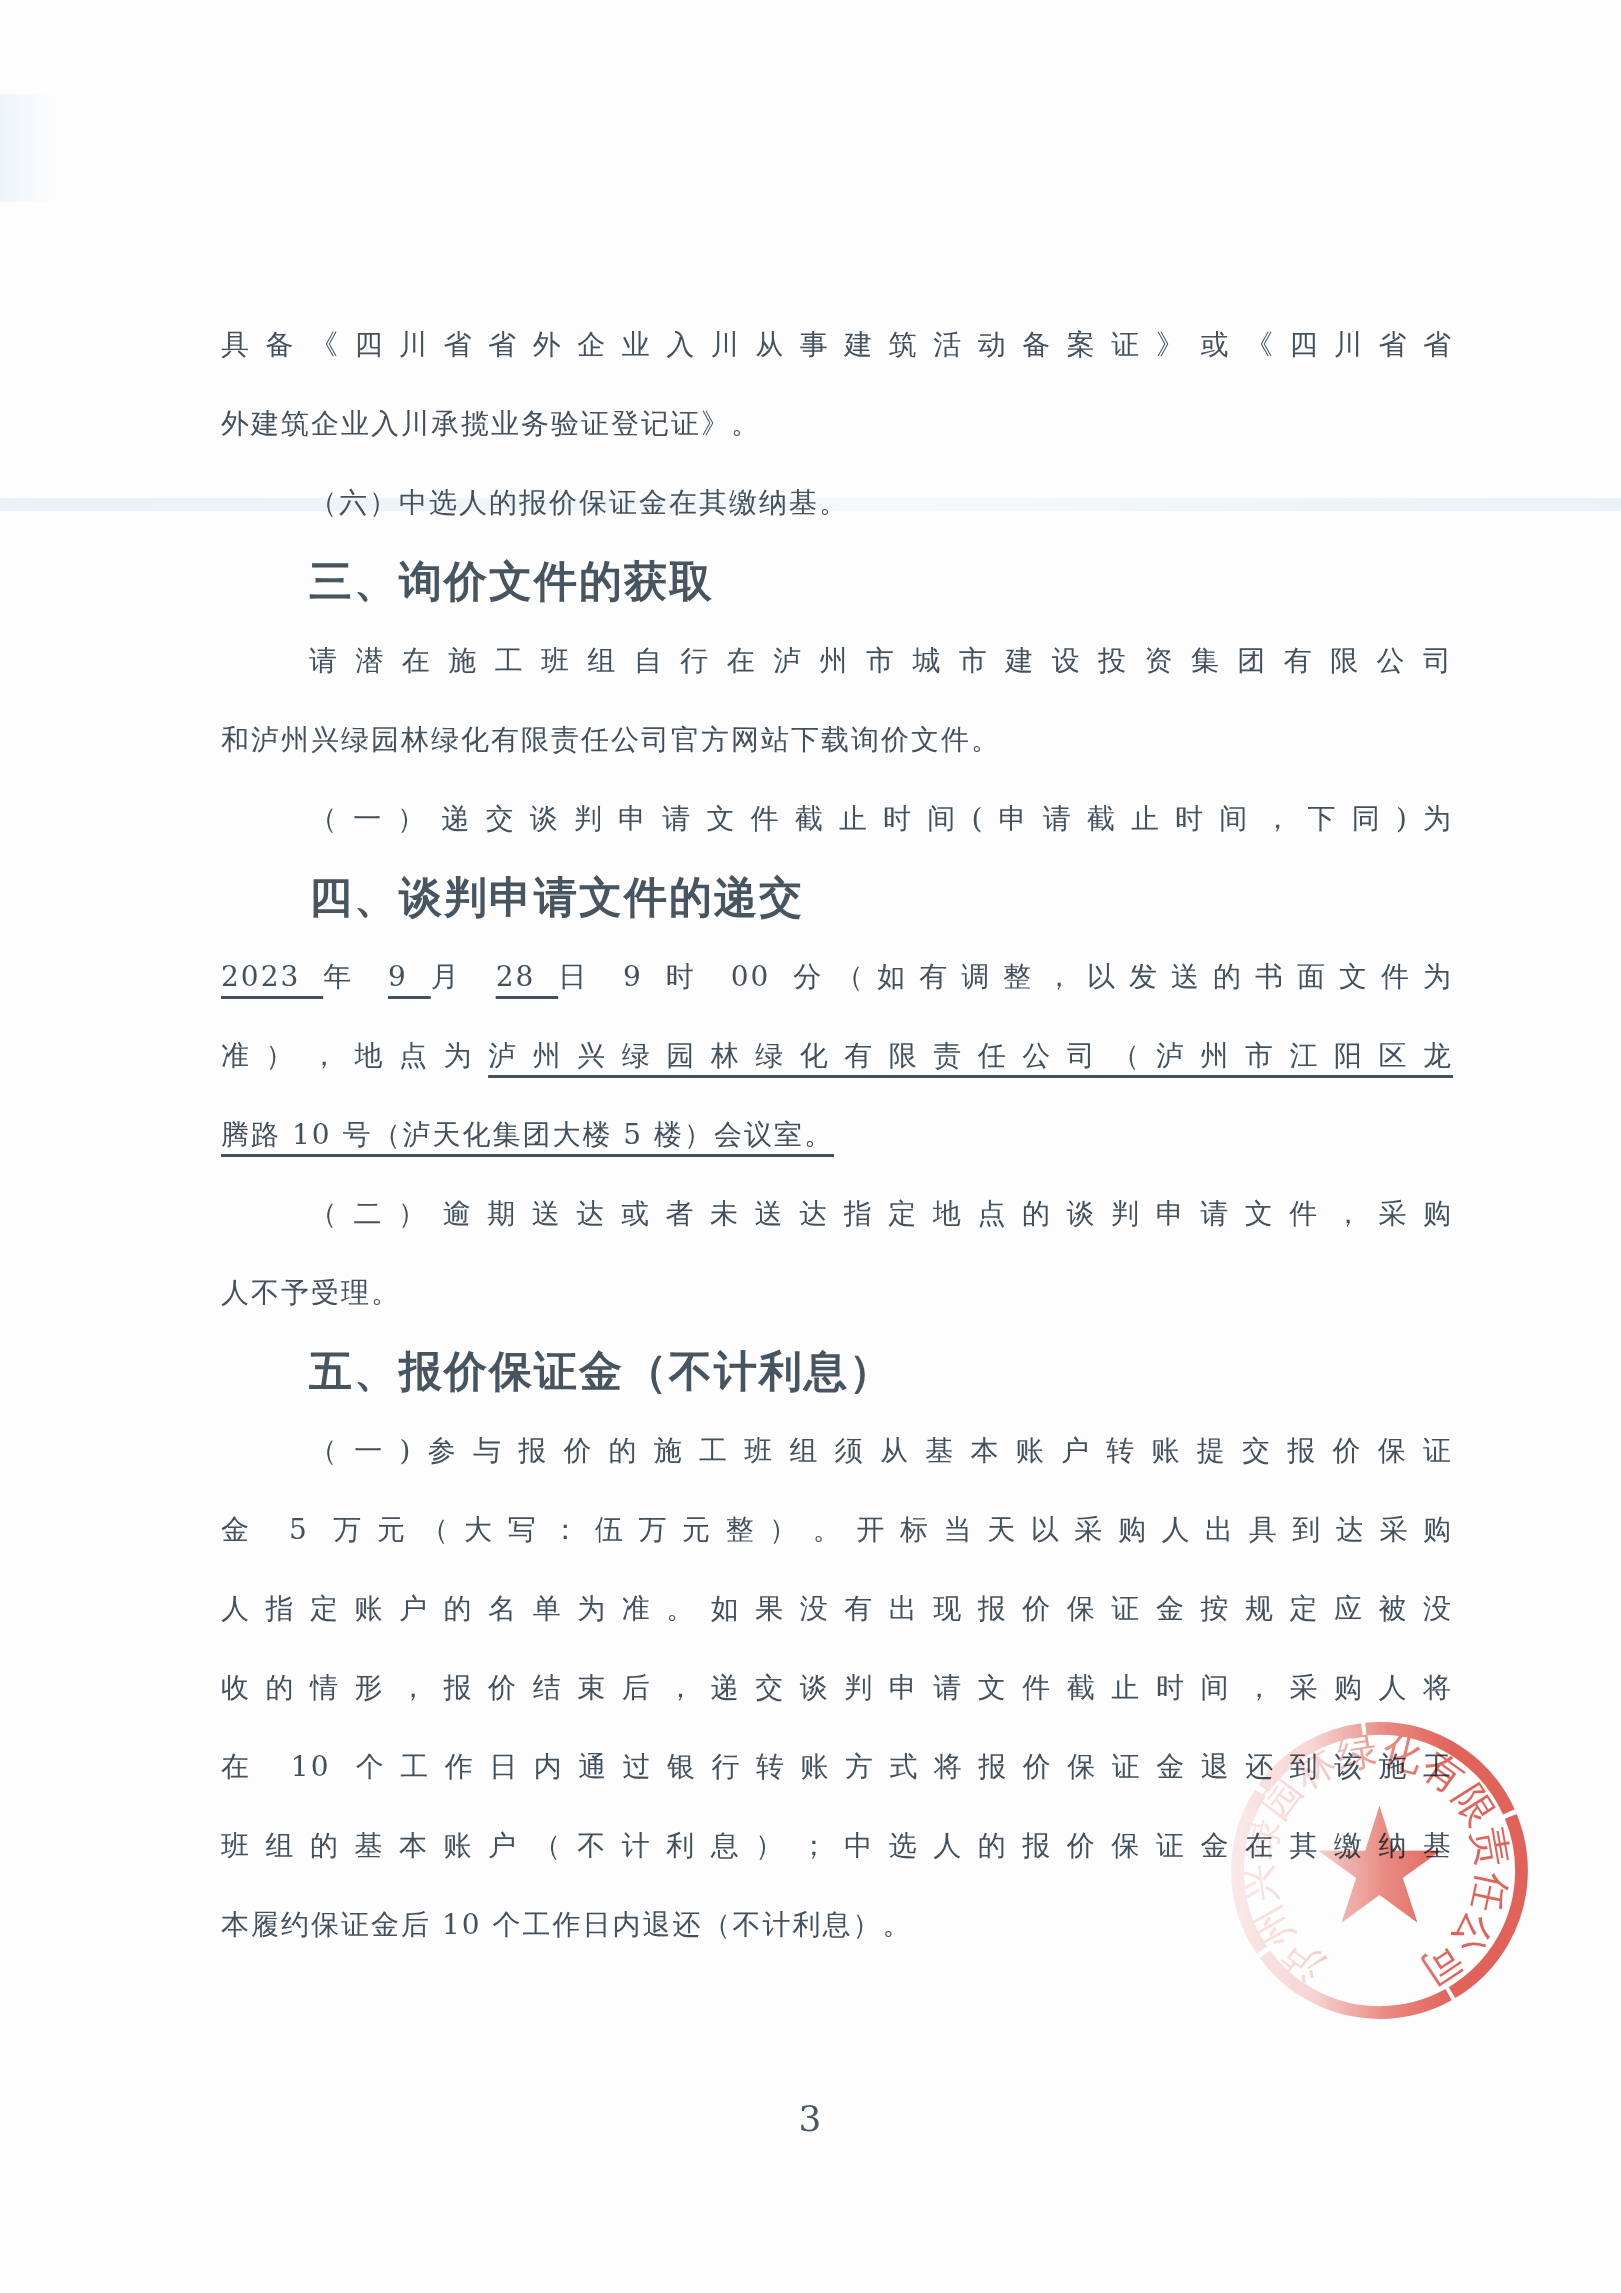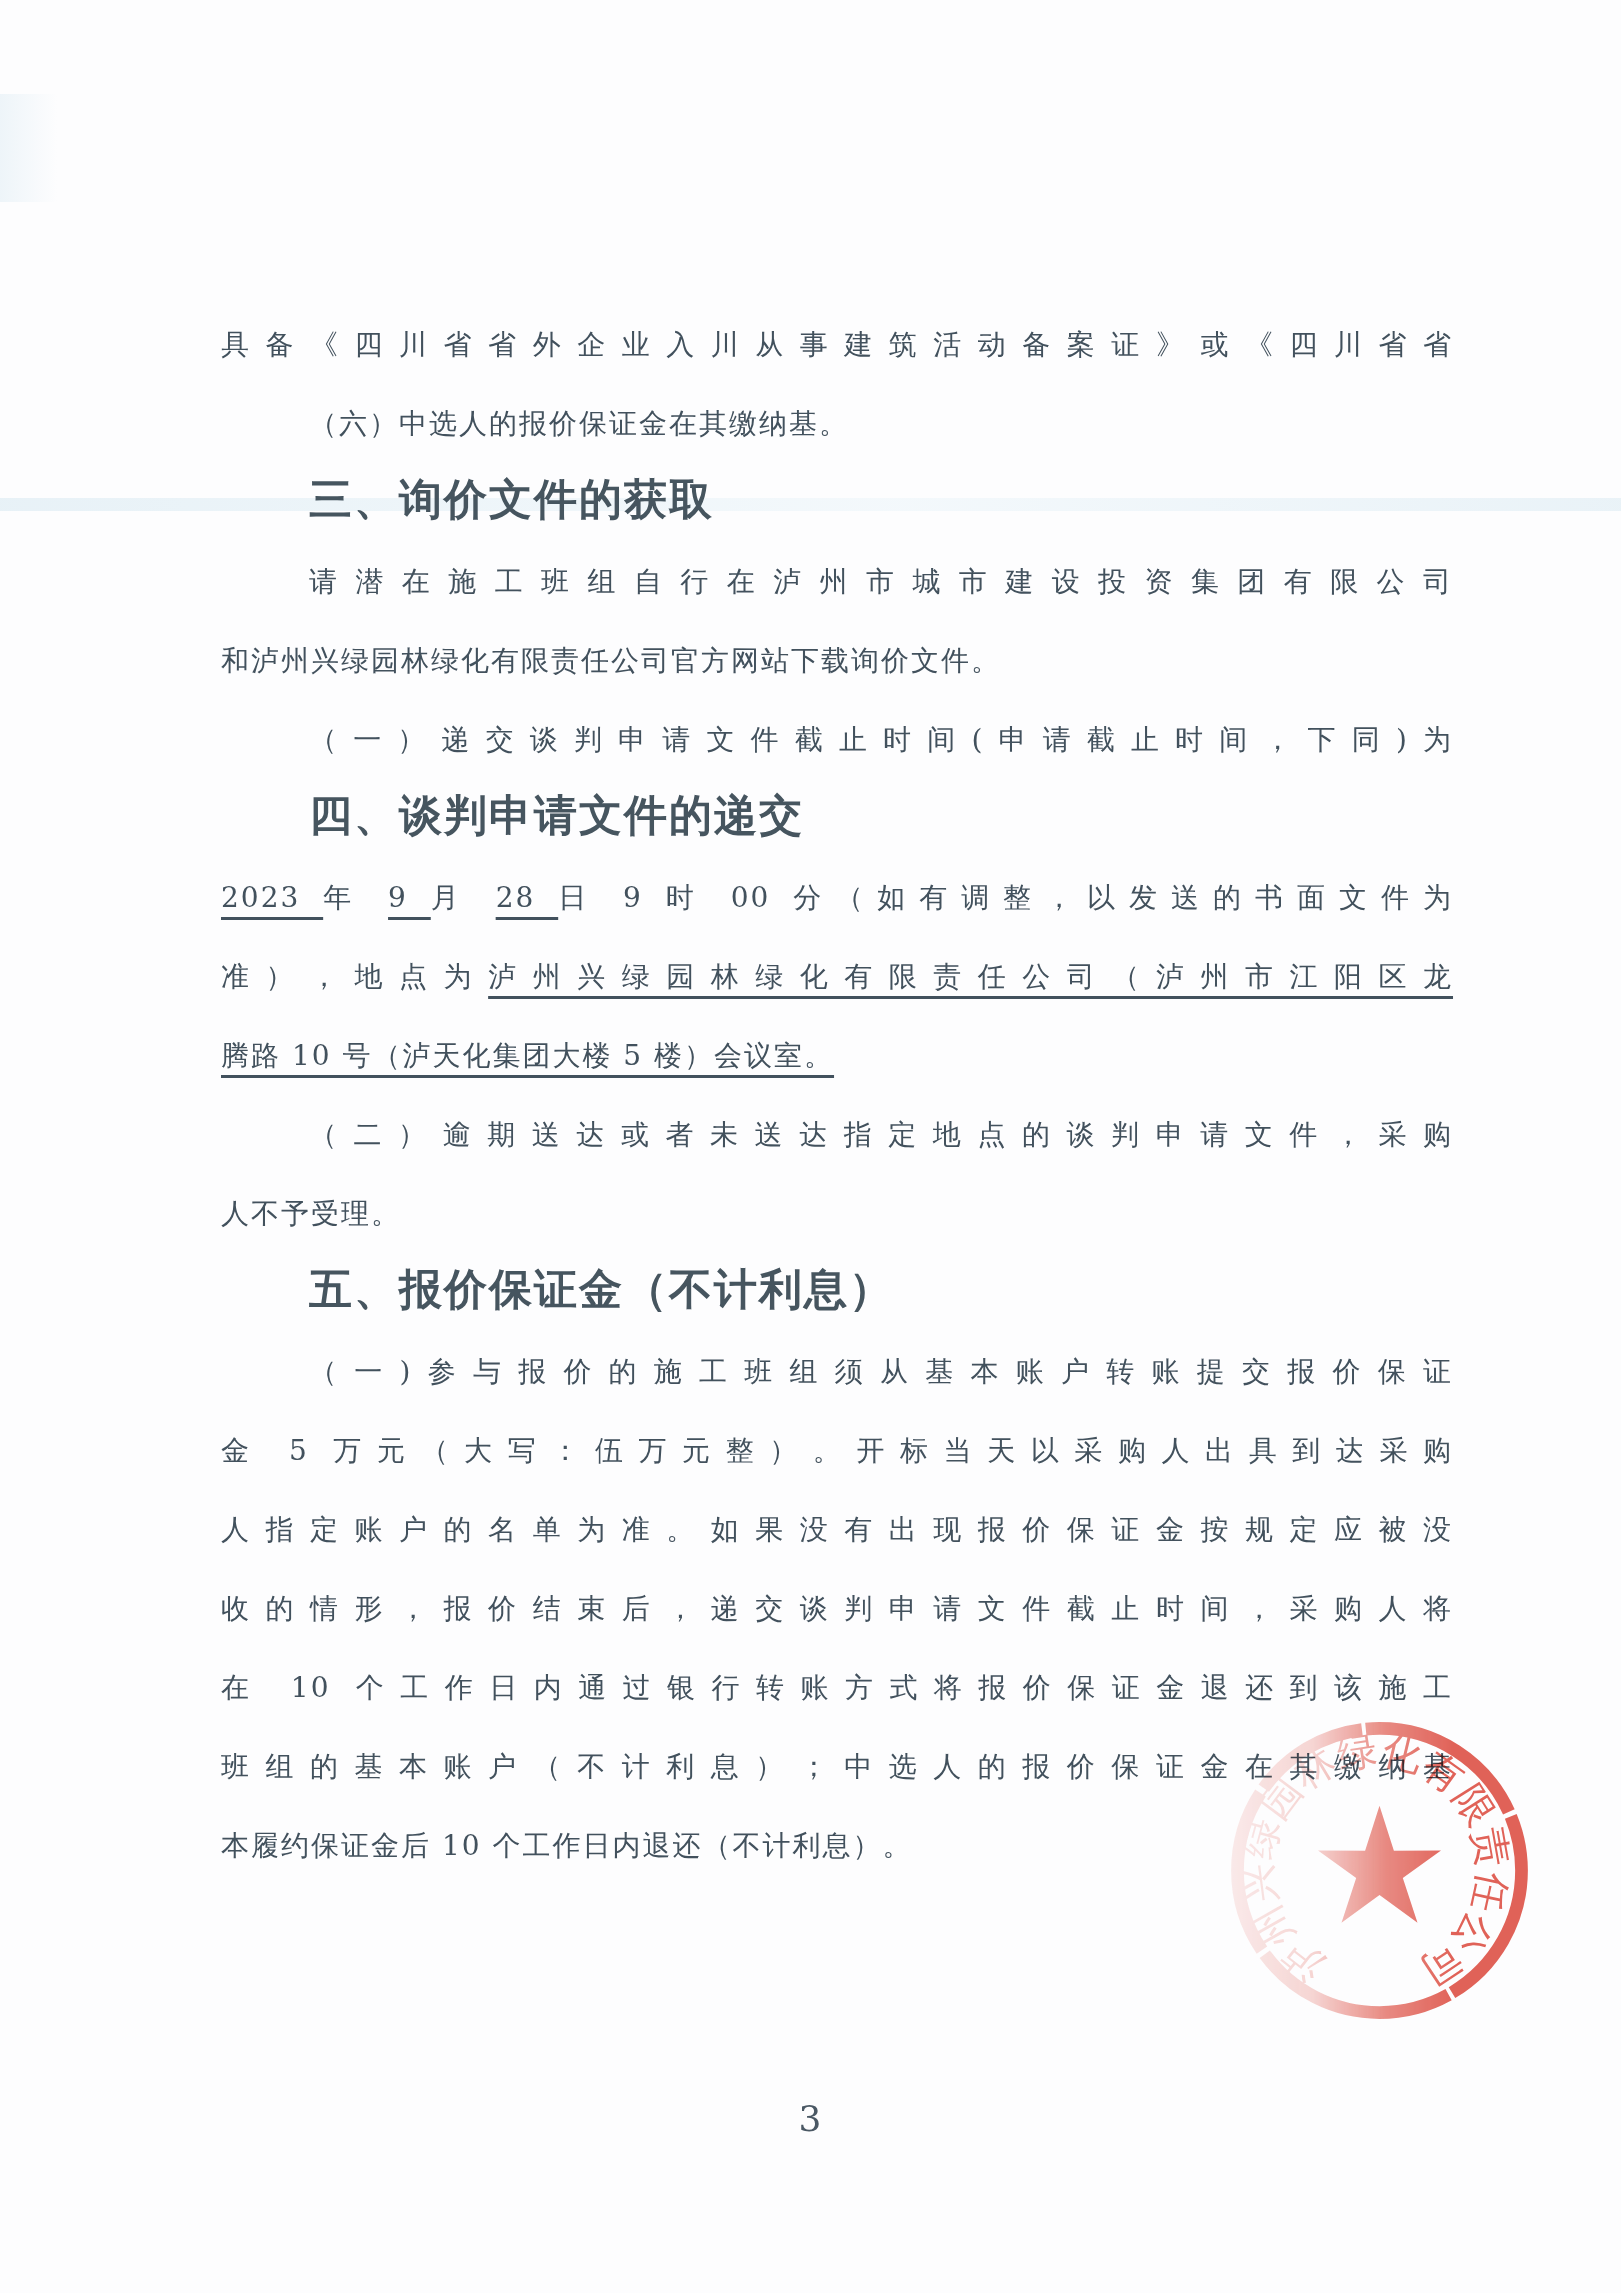--- a/index.html
+++ b/index.html
@@ -31,21 +31,21 @@
     height:79px;
     line-height:79px;
     font-size:28px;
     letter-spacing:2px;
     text-align:justify;
     white-space:normal;
   }
   .line.fill{ text-align-last:justify; }
   .line.indent{ text-indent:88px; }
   .line.heading{
-    font-family:Liberation Mono, monospace;
+    font-family:Liberation Serif, serif;
     font-weight:700;
     font-size:43px;
     color:#46555f;
   }
   .u{
     text-decoration:underline;
     text-decoration-thickness:3.4px;
     text-underline-offset:9.8px;
     text-decoration-color:#42515d;
     margin-top:8px;
@@ -70,20 +70,21 @@
 </head>
 <body>
 
 <div id="page">
 
   <div class="edge-smudge"></div>
   <div class="scan-band" style="top:498px"></div>
 
   <div id="doc-lines">
       <div class="line body fill"><span>具备《四川省省外企业入川从事建筑活动备案证》或《四川省省</span></div>
+      <div class="line body"><span>外建筑企业入川承揽业务验证登记证》。</span></div>
       <div class="line body indent"><span>（六）中选人的报价保证金在其缴纳基。</span></div>
       <div class="line heading indent"><span>三、询价文件的获取</span></div>
       <div class="line body indent fill"><span>请潜在施工班组自行在泸州市城市建设投资集团有限公司</span></div>
       <div class="line body"><span>和泸州兴绿园林绿化有限责任公司官方网站下载询价文件。</span></div>
       <div class="line body indent fill"><span>（一）递交谈判申请文件截止时间(申请截止时间，下同)为</span></div>
       <div class="line heading indent"><span>四、谈判申请文件的递交</span></div>
       <div class="line body fill"><span class="u">2023 </span><span>年 </span><span class="u">9 </span><span>月 </span><span class="u">28 </span><span>日 9 时 00 分（如有调整，以发送的书面文件为</span></div>
       <div class="line body fill"><span>准），地点为</span><span class="u">泸州兴绿园林绿化有限责任公司（泸州市江阳区龙</span></div>
       <div class="line body"><span class="u">腾路 10 号（泸天化集团大楼 5 楼）会议室。</span></div>
       <div class="line body indent fill"><span>（二）逾期送达或者未送达指定地点的谈判申请文件，采购</span></div>

